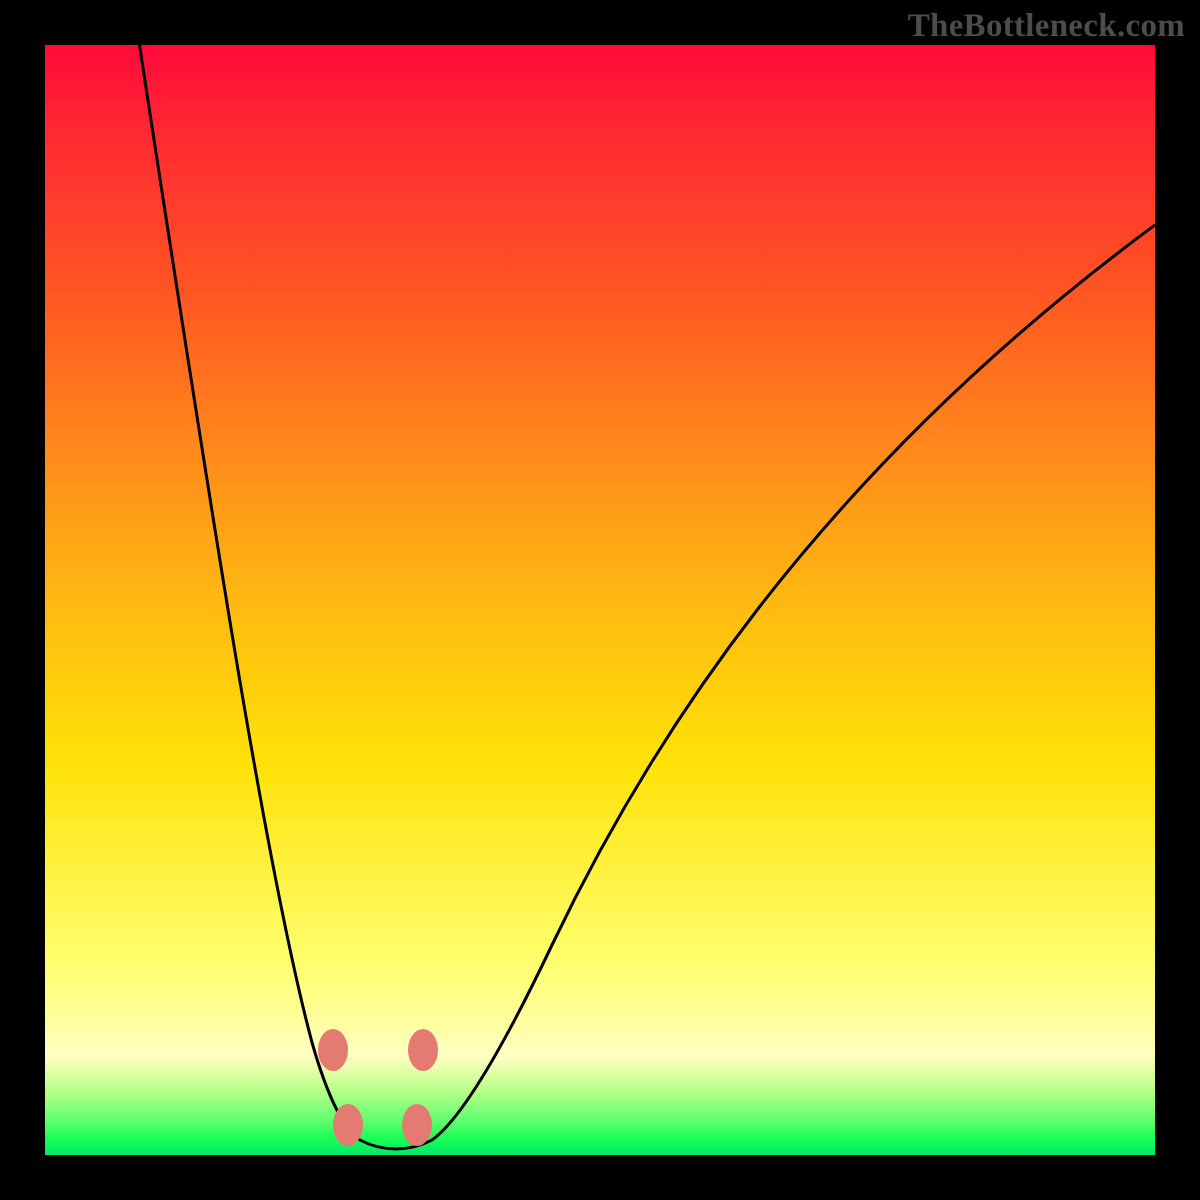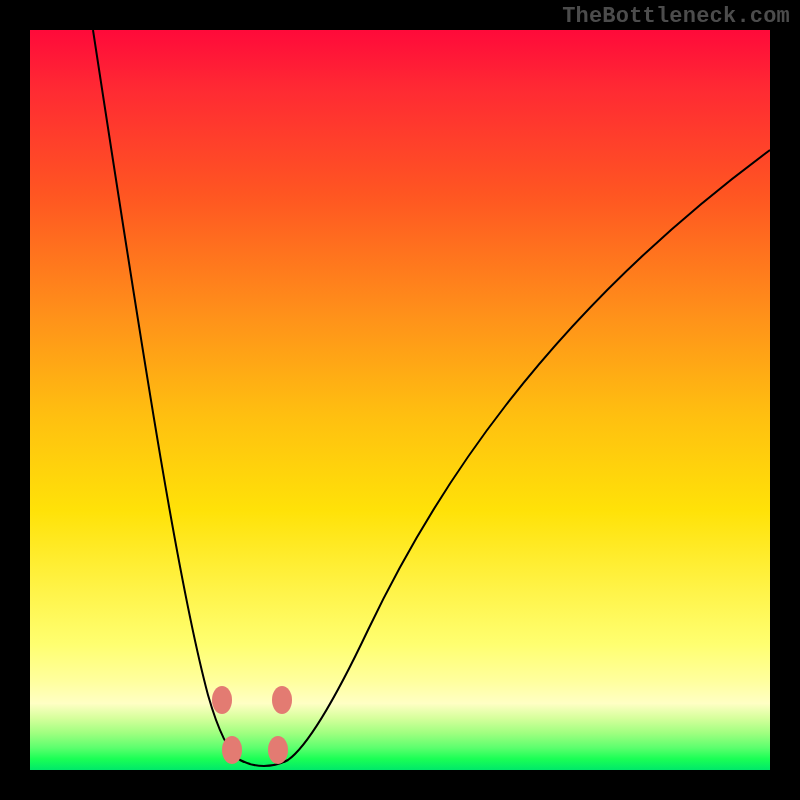--- a/index.html
+++ b/index.html
@@ -40,21 +40,21 @@
     );
   }
   .plot {
     position: absolute;
     inset: 0;
   }
   .attribution {
     position: absolute;
     top: 4px;
     right: 10px;
-    font-family: Liberation Mono, monospace;
+    font-family: Liberation Serif, serif;
     font-size: 22px;
     font-weight: 600;
     color: #4c4c4c;
     letter-spacing: 0.2px;
   }
 </style>
 </head>
 <body>
 
 <div class="attribution">TheBottleneck.com</div>

